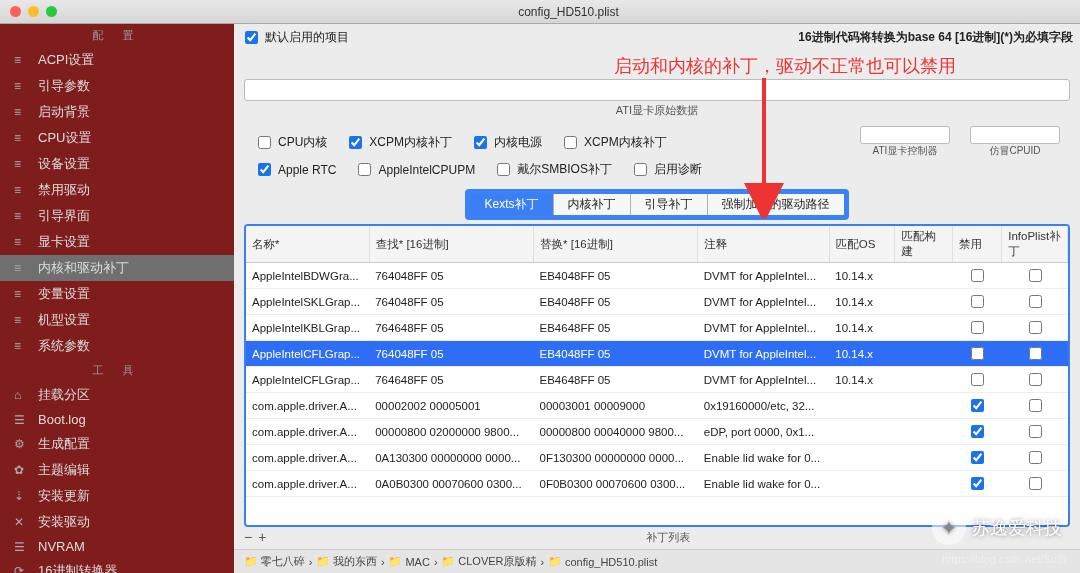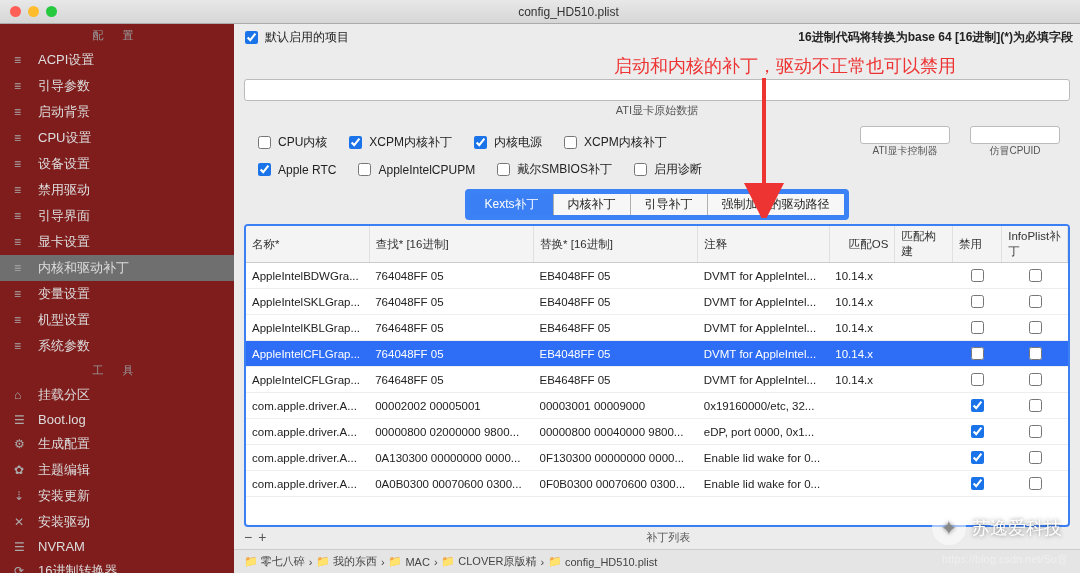--- a/index.html
+++ b/index.html
@@ -225,21 +225,21 @@
       </div>
 
     <div class="table-wrap">
       <table id="tbl">
           <thead>
             <tr id="thr">
               <th style="width: 15%;">名称*</th>
               <th style="width: 20%;">查找* [16进制]</th>
               <th style="width: 20%;">替换* [16进制]</th>
               <th style="width: 16%;">注释</th>
-              <th style="width: 8%; text-align: right;">匹配OS</th>
+              <th style="width: 8%;">匹配OS</th>
               <th style="width: 7%;">匹配构建</th>
               <th style="width: 6%;">禁用</th>
               <th style="width: 8%;">InfoPlist补丁</th>
             </tr>
           </thead>
           <tbody id="tbd">
             <tr>
               <td>AppleIntelBDWGra...</td>
               <td>764048FF 05</td>
               <td>EB4048FF 05</td>

